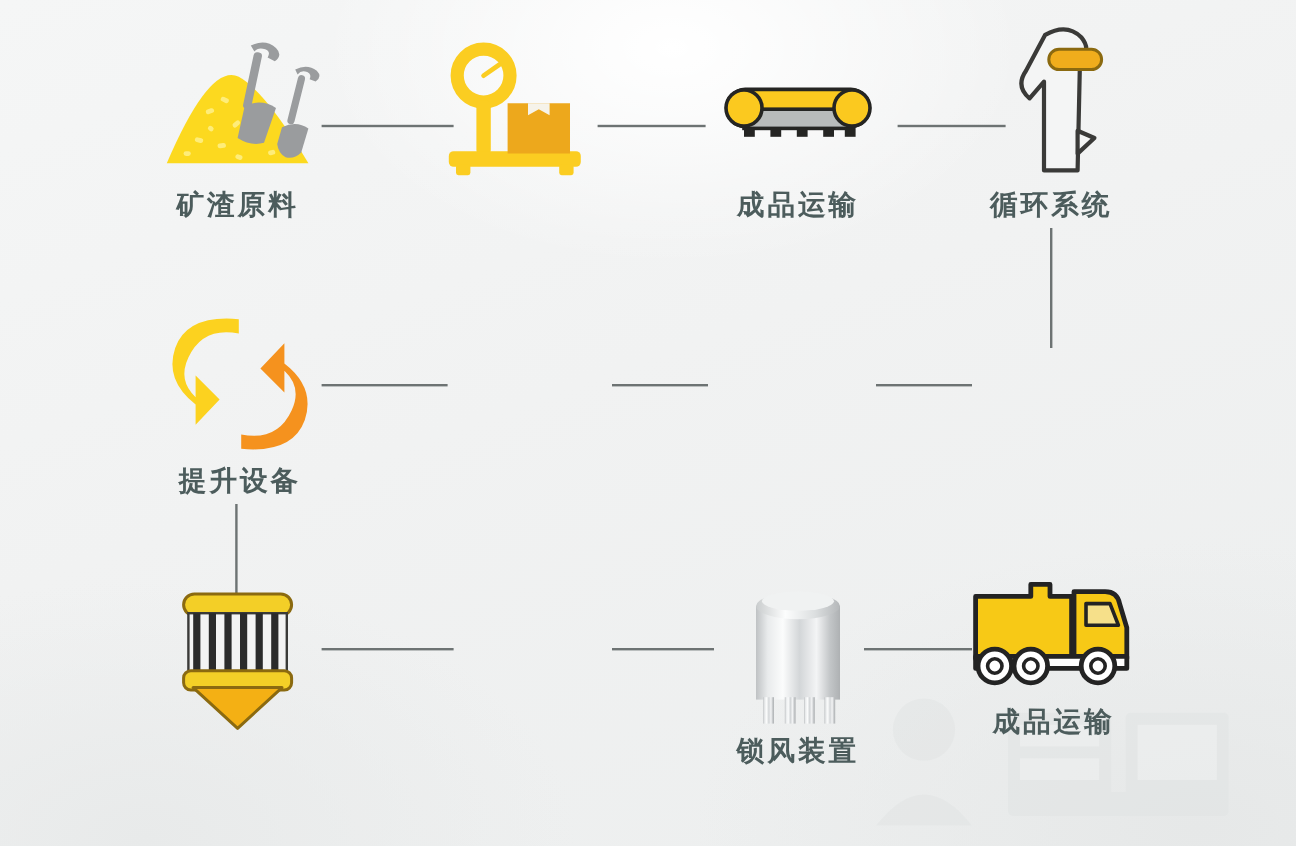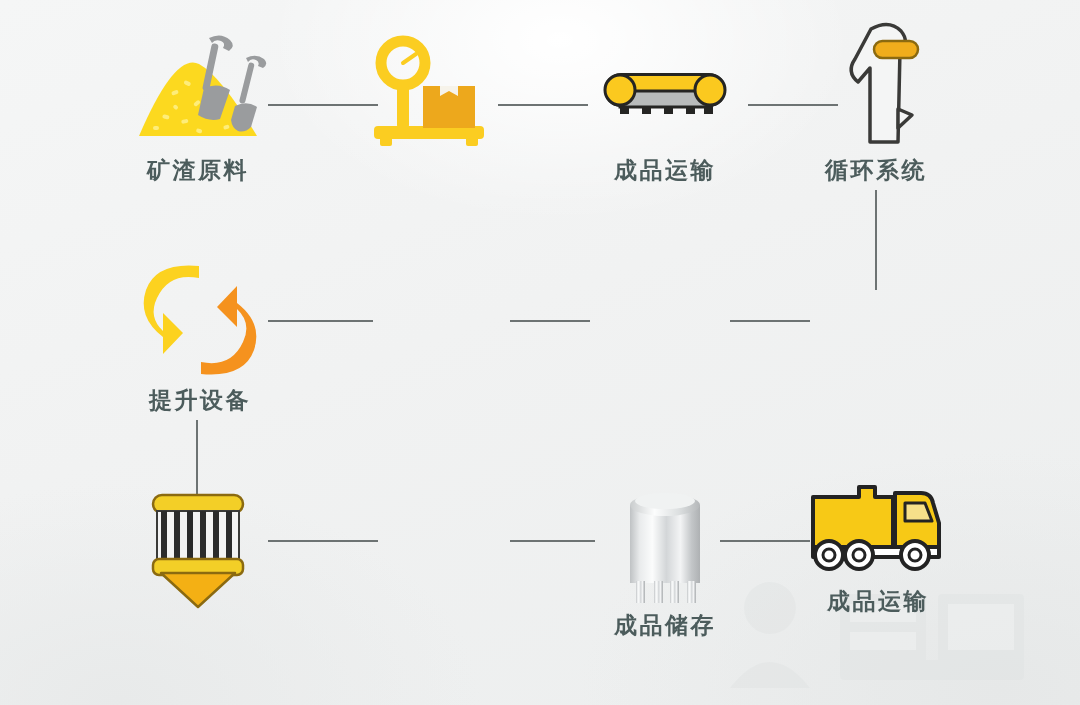--- a/index.html
+++ b/index.html
@@ -201,21 +201,21 @@
         <ellipse cx="65" cy="22" rx="35" ry="11" fill="url(#metaltop)"></ellipse>
         <ellipse cx="65" cy="18" rx="30" ry="8" fill="#f0f2f2"></ellipse>
         <g fill="url(#metal)">
           <rect x="36" y="98" width="9" height="22"></rect>
           <rect x="54" y="98" width="9" height="22"></rect>
           <rect x="70" y="98" width="9" height="22"></rect>
           <rect x="87" y="98" width="9" height="22"></rect>
         </g>
       </svg>
     </div>
-    <div class="label">成品储存</div>
+    <div class="label">锁风装置</div>
   </div>
 
   <div class="node" style="left:778px;top:456px;">
     <div class="icon-wrap">
       <svg width="170" height="120" viewBox="0 0 170 120">
         <path d="M20 36 h46 l0 -10 h16 l0 10 h18 v52 h-80 z" fill="#f7c916" stroke="#232323" stroke-width="4" stroke-linejoin="round"></path>
         <path d="M102 32 h26 q10 0 12 10 l6 20 v26 h-44 z" fill="#f7c916" stroke="#232323" stroke-width="4" stroke-linejoin="round"></path>
         <path d="M112 42 h20 l7 18 h-27 z" fill="#f6e08a" stroke="#232323" stroke-width="3" stroke-linejoin="round"></path>
         <path d="M20 86 h126 v10 h-126 z" fill="#ffffff" stroke="#232323" stroke-width="4" stroke-linejoin="round"></path>
         <g stroke="#232323" stroke-width="4" fill="#ffffff">

